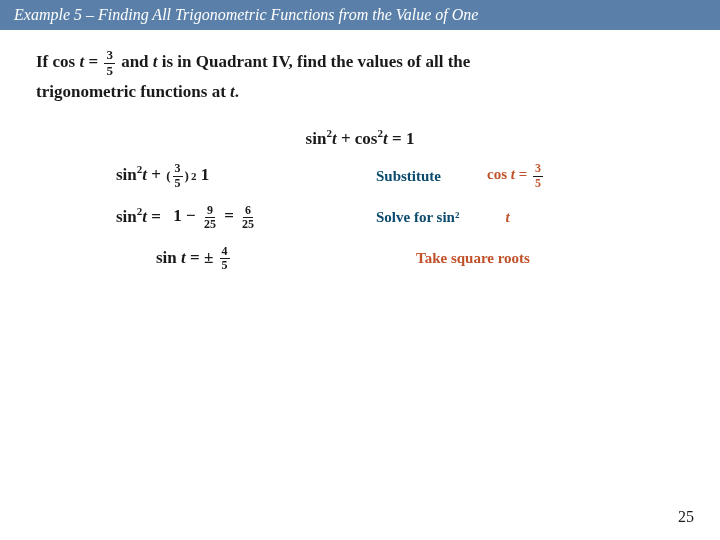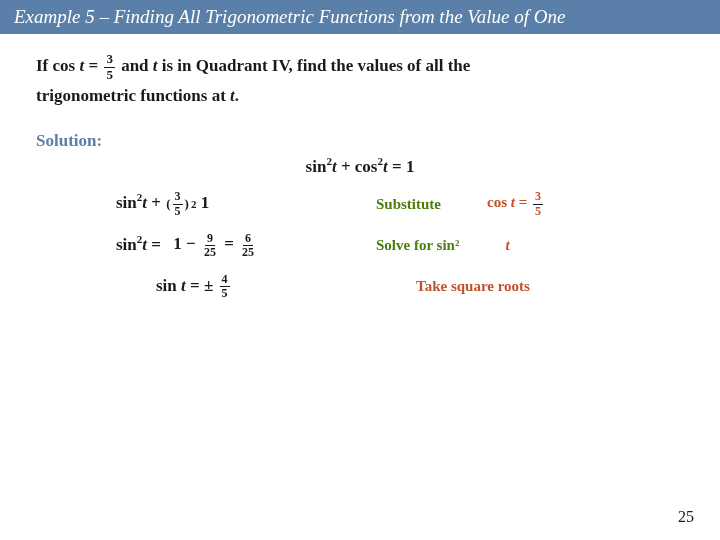--- a/index.html
+++ b/index.html
@@ -12,21 +12,21 @@
       font-size: 17px;
       color: #1a1a1a;
       overflow: hidden;
       position: relative;
     }
 
     .header-bar {
       background: #5a7fa8;
       color: #ffffff;
       font-style: italic;
-      font-size: 19px;
+      font-size: 16px;
       padding: 6px 14px;
       margin-bottom: 18px;
     }
 
     .content {
       padding: 0 36px;
       font-weight: bold;
     }
 
     .problem-text {
@@ -81,21 +81,21 @@
     }
 
     .side-note {
       color: #c0522a;
       font-size: 15px;
       margin-left: 40px;
       white-space: nowrap;
     }
 
     .side-note-label {
-      color: #4d7c0f;
+      color: #0c4a6e;
       font-size: 15px;
       margin-right: 6px;
     }
 
     .row-container {
       display: flex;
       align-items: center;
       margin-bottom: 14px;
     }
 
@@ -154,21 +154,20 @@
       </span>
       
       and <span class="italic">t</span> is in Quadrant IV, find the values of all the
     </span>
     <br>
     <span>
       trigonometric functions at <span class="italic">t</span>.
     </span>
   </div>
 
-  <div class="solution-label">Solution:</div>
 
 
   <div class="math-center">
     <span>
       sin<sup>2</sup><span class="italic">t</span> + cos<sup>2</sup><span class="italic">t</span> = 1
     </span>
   </div>
 
   <div class="row-container">
     <div class="row-math">

